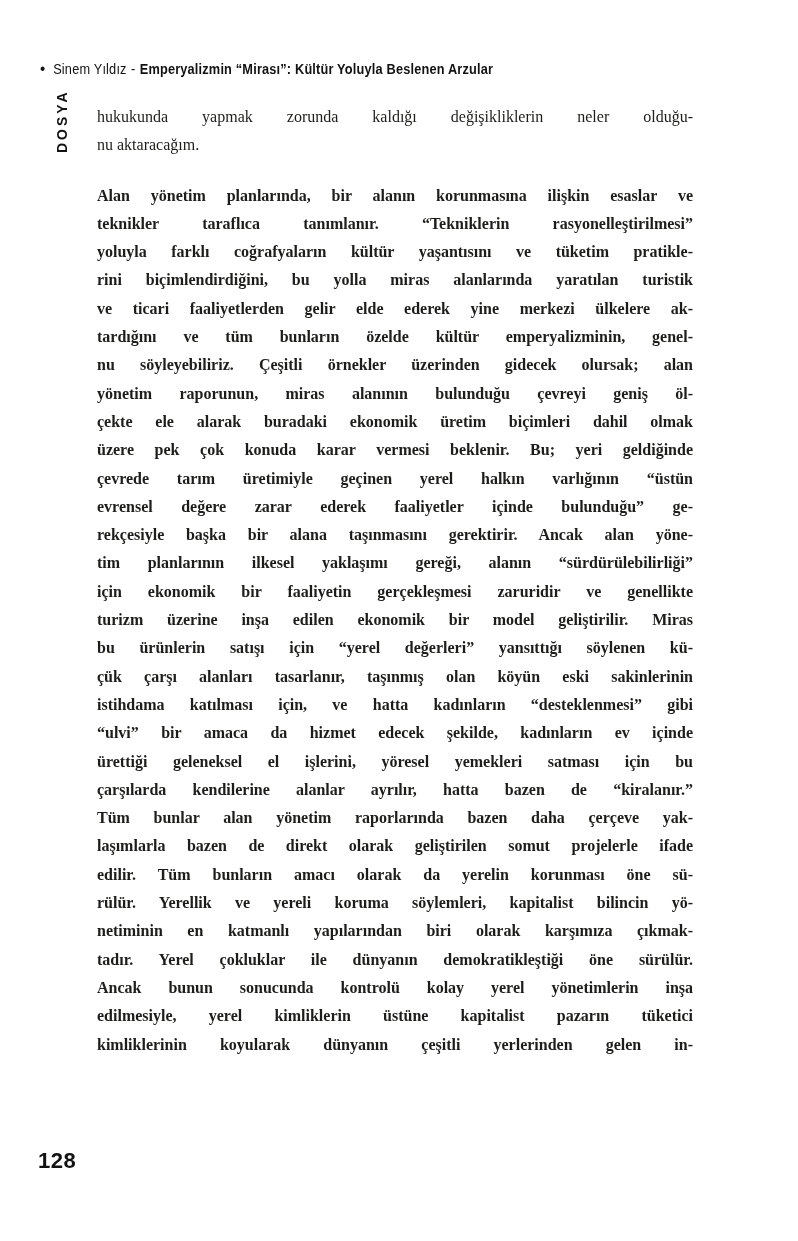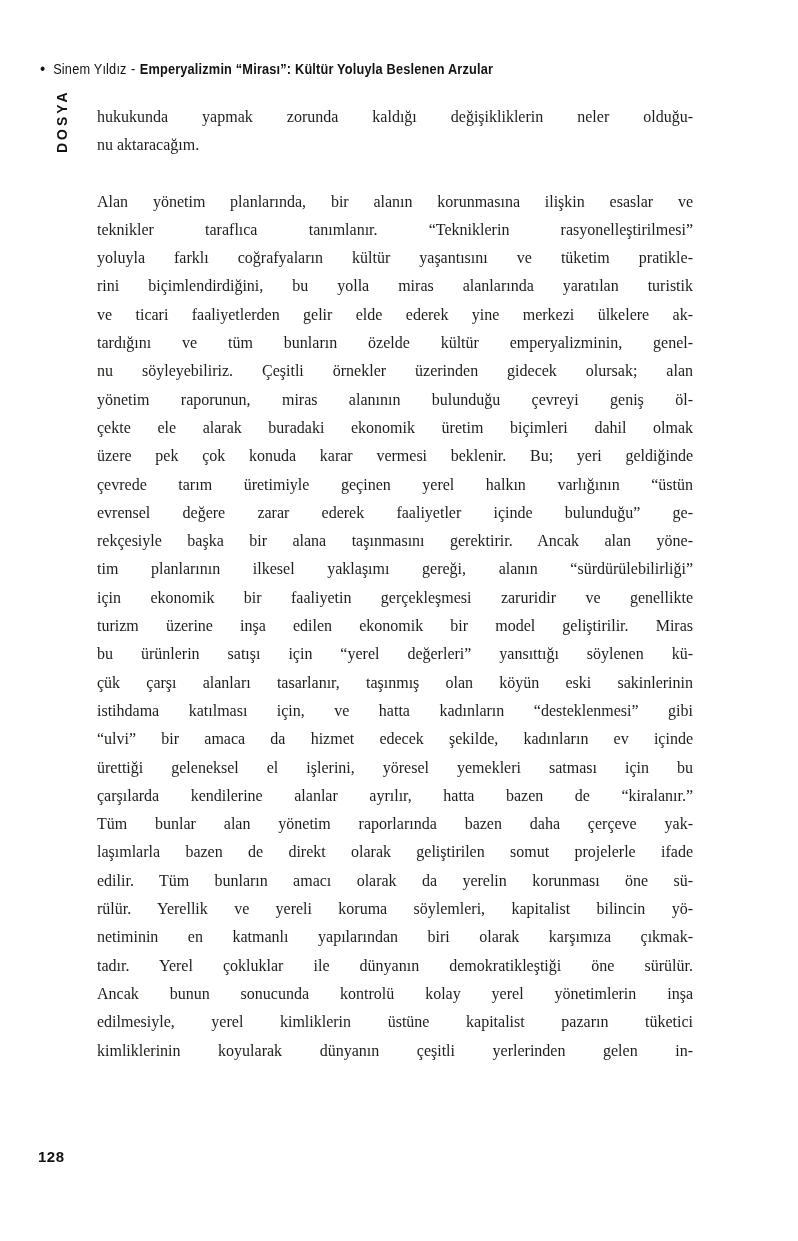--- a/index.html
+++ b/index.html
@@ -47,35 +47,35 @@
     white-space: nowrap;
   }
   .body-column {
     position: absolute;
     left: 97px;
     top: 103px;
     width: 596px;
     font-size: 16px;
     line-height: 28.3px;
   }
-  .para + .para { margin-top: 28px; }
+  .para + .para { margin-top: 22px; font-weight: bold; }
   .line {
     text-align: justify;
     text-align-last: justify;
     text-justify: inter-word;
     white-space: normal;
   }
   .line.no-stretch { text-align-last: left; }
   .page-number {
     position: absolute;
     left: 38px;
     top: 1148px;
     font-family: "Liberation Sans", sans-serif;
     font-weight: 700;
-    font-size: 15px;
+    font-size: 22px;
     letter-spacing: 0.5px;
     color: #121212;
   }
 </style>
 </head>
 <body>
 
 <div class="page">
 
   <div class="header">

